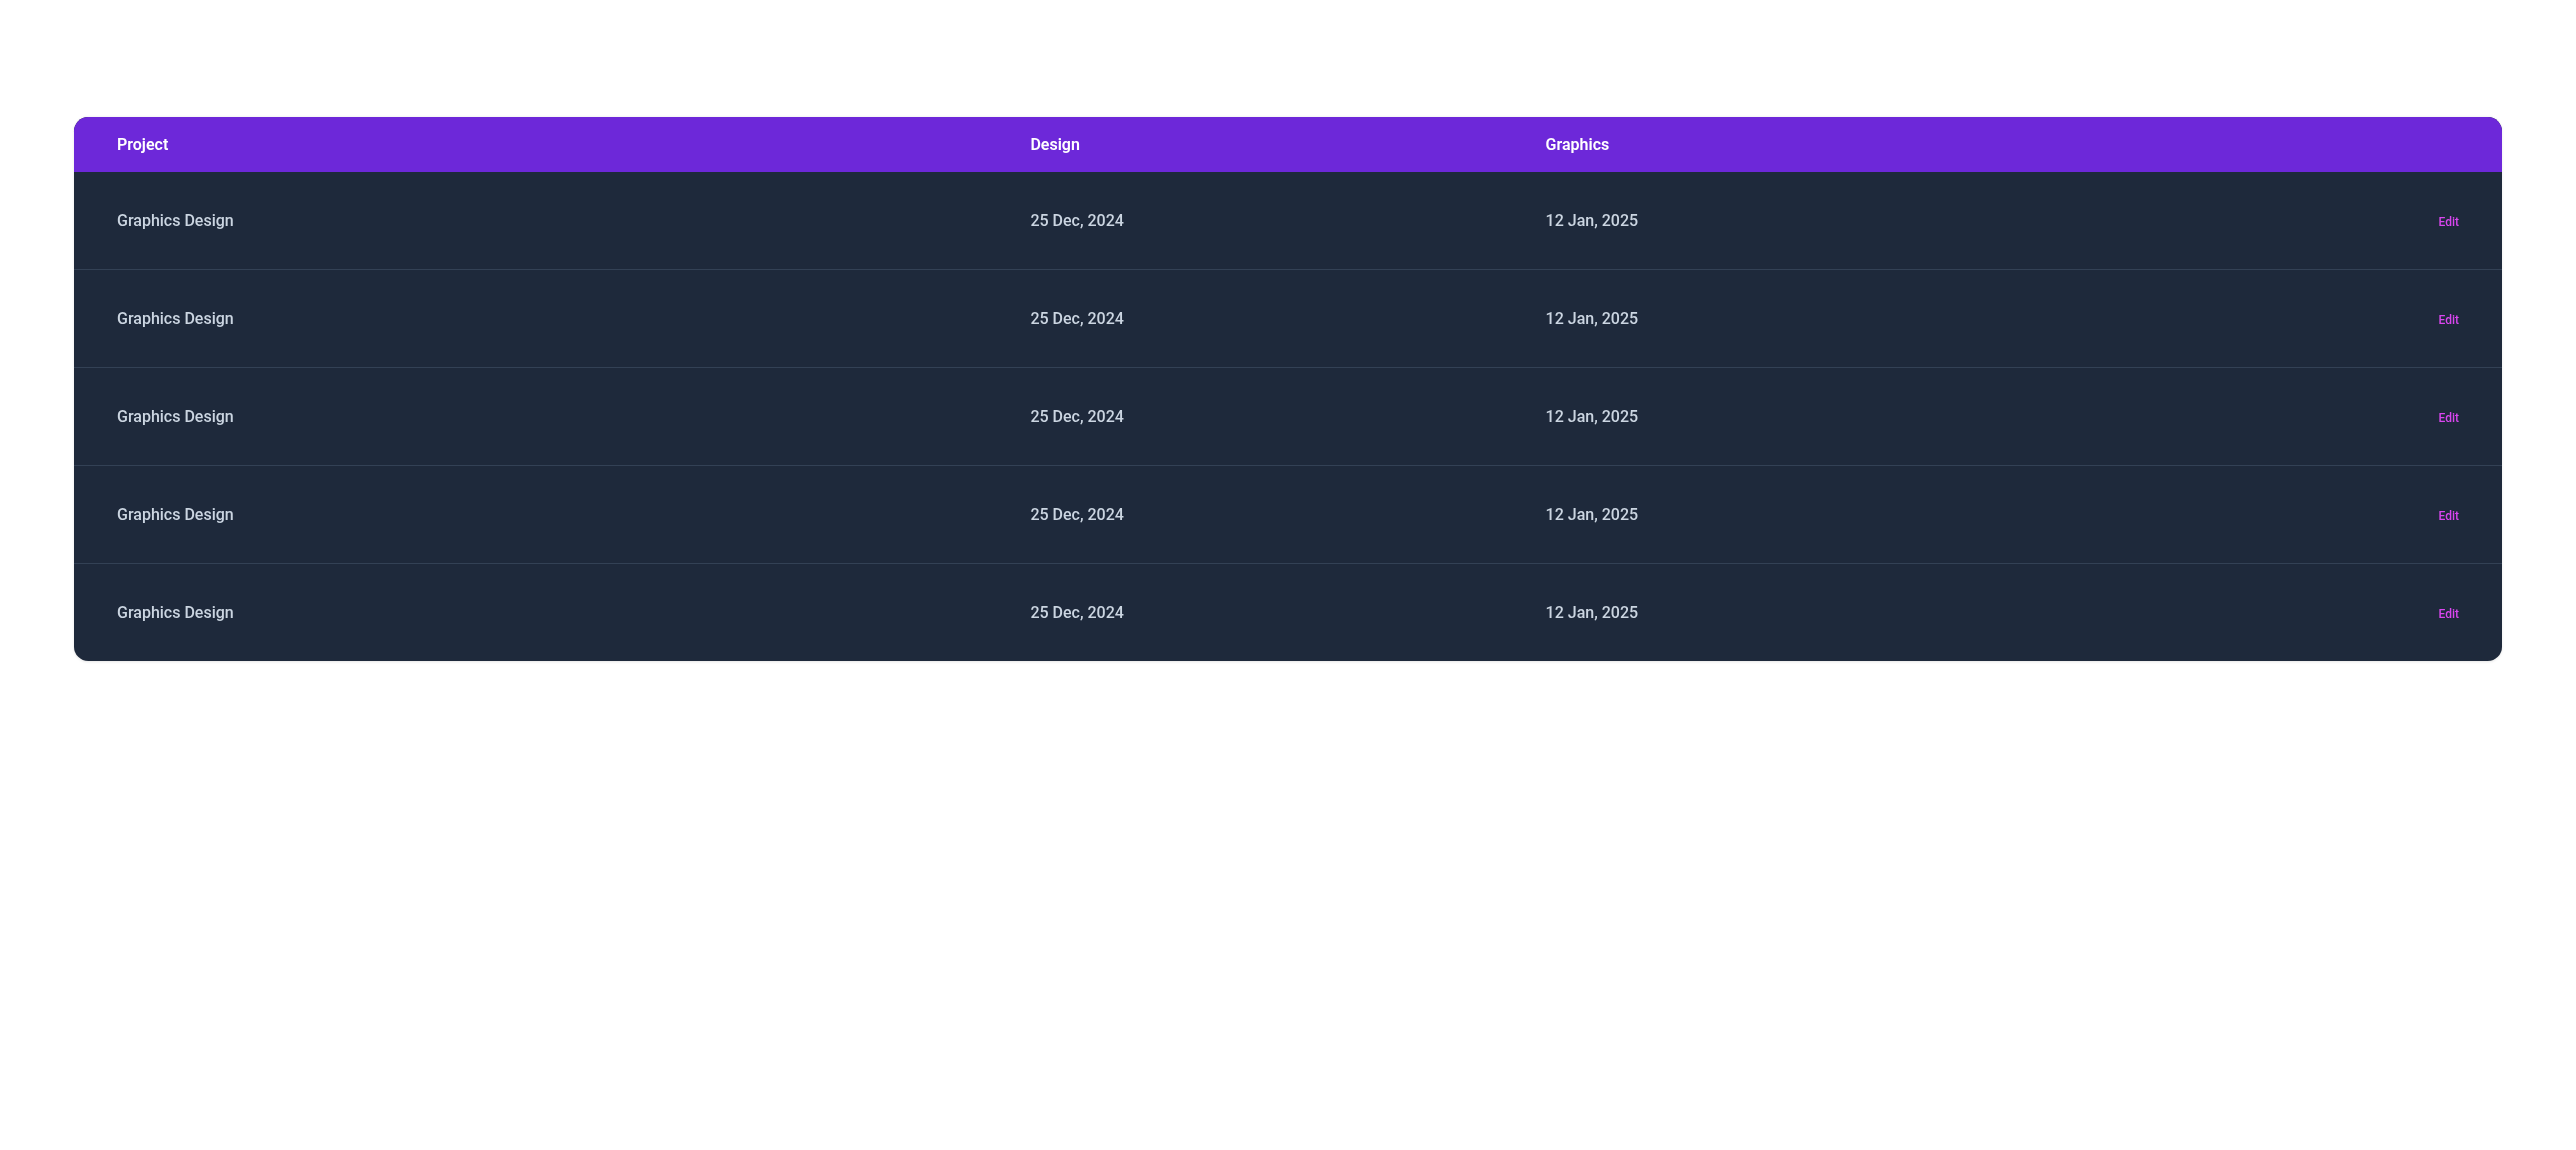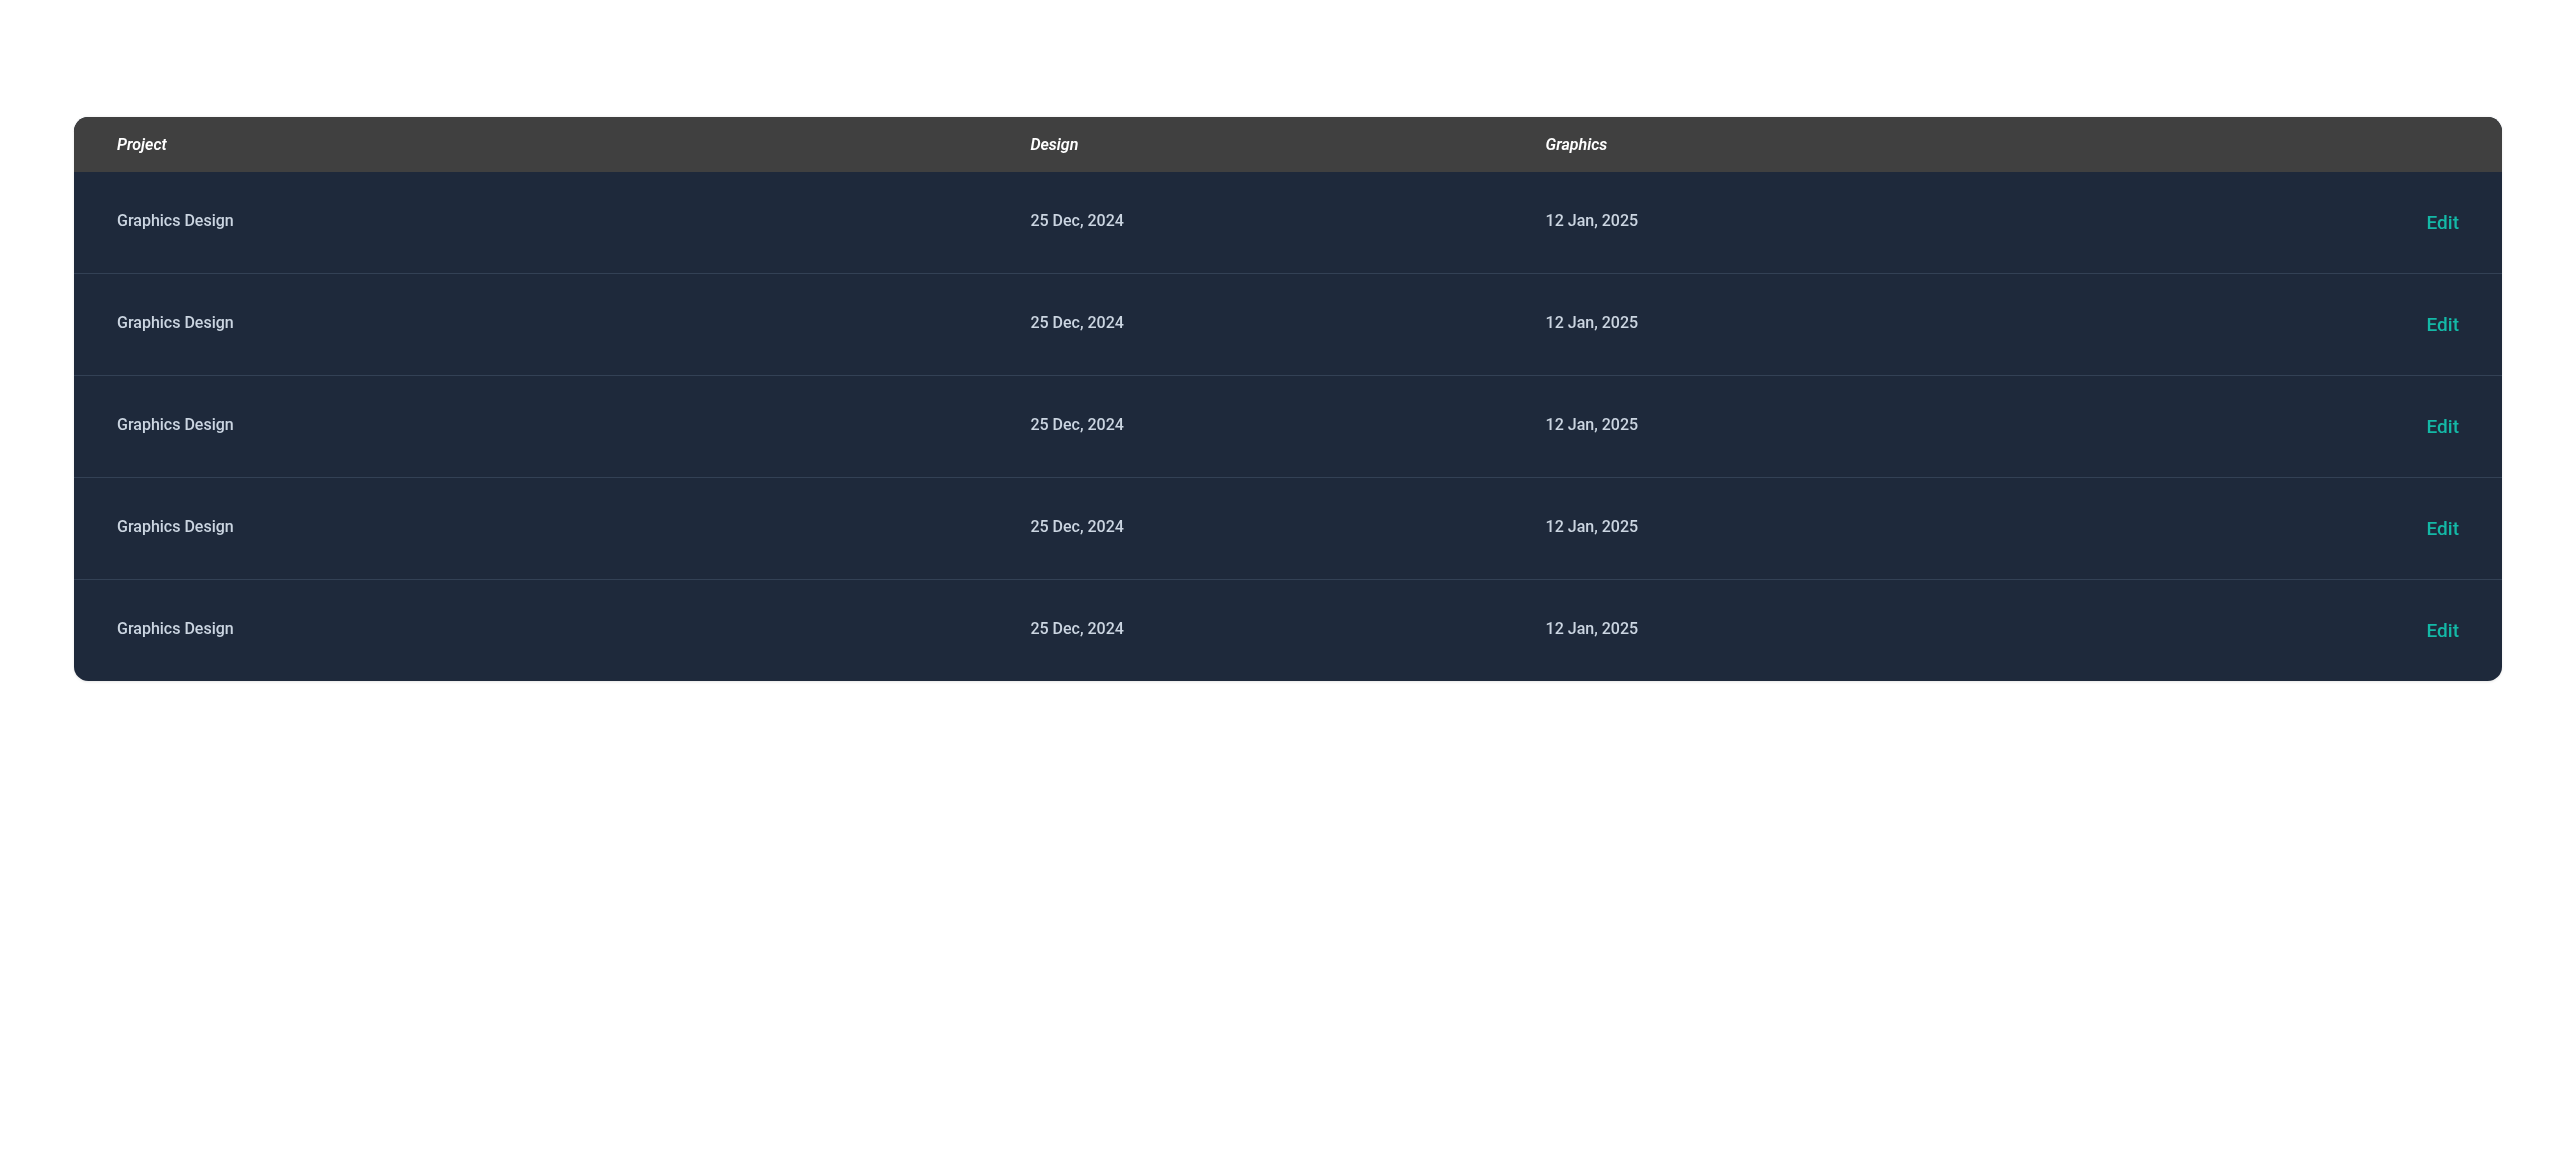--- a/index.html
+++ b/index.html
@@ -17,23 +17,22 @@
     .table-container {
       width: 100%;
       border-radius: 14.3px;
       overflow: hidden;
       background: #1e293b;
       box-shadow: 0 0.9px 2.7px rgba(0,0,0,0.1);
     }
 
     .table-header {
       display: flex;
-      background: #404040;
+      background: #6d28d9;
       padding: 18px 43px;
-      font-style: italic;
     }
 
     .col-project {
       flex: 0 0 39%;
     }
 
     .col-started {
       flex: 0 0 22%;
     }
 
@@ -62,22 +61,22 @@
       border-bottom: none;
     }
 
     .cell {
       color: #cbd5e1;
       font-size: 16px;
       font-weight: 500;
     }
 
     .edit-link {
-      color: #14b8a6;
-      font-size: 19px;
+      color: #d946ef;
+      font-size: 12px;
       font-weight: 500;
       cursor: pointer;
     }
   </style>
 </head>
 <body>
 
 <div class="table-container">
   <div class="table-header">
     <div class="header-cell col-project">Project</div>

